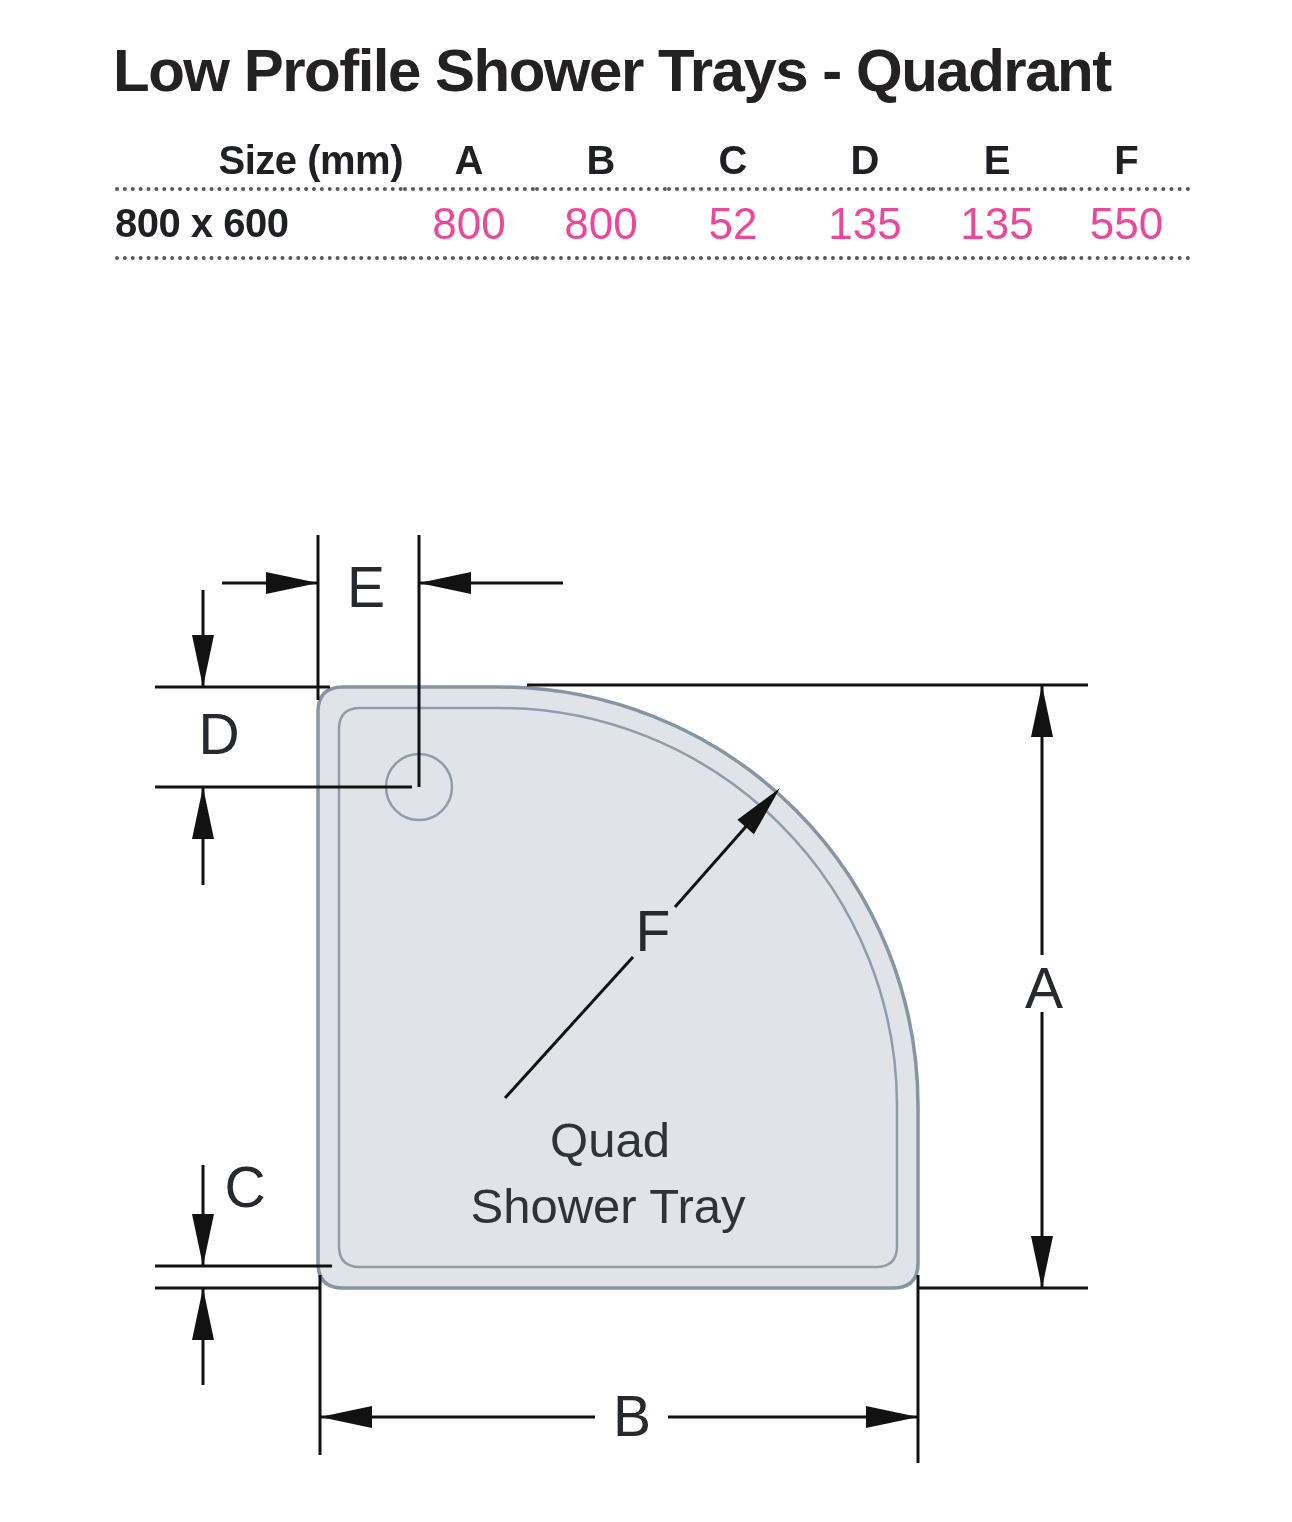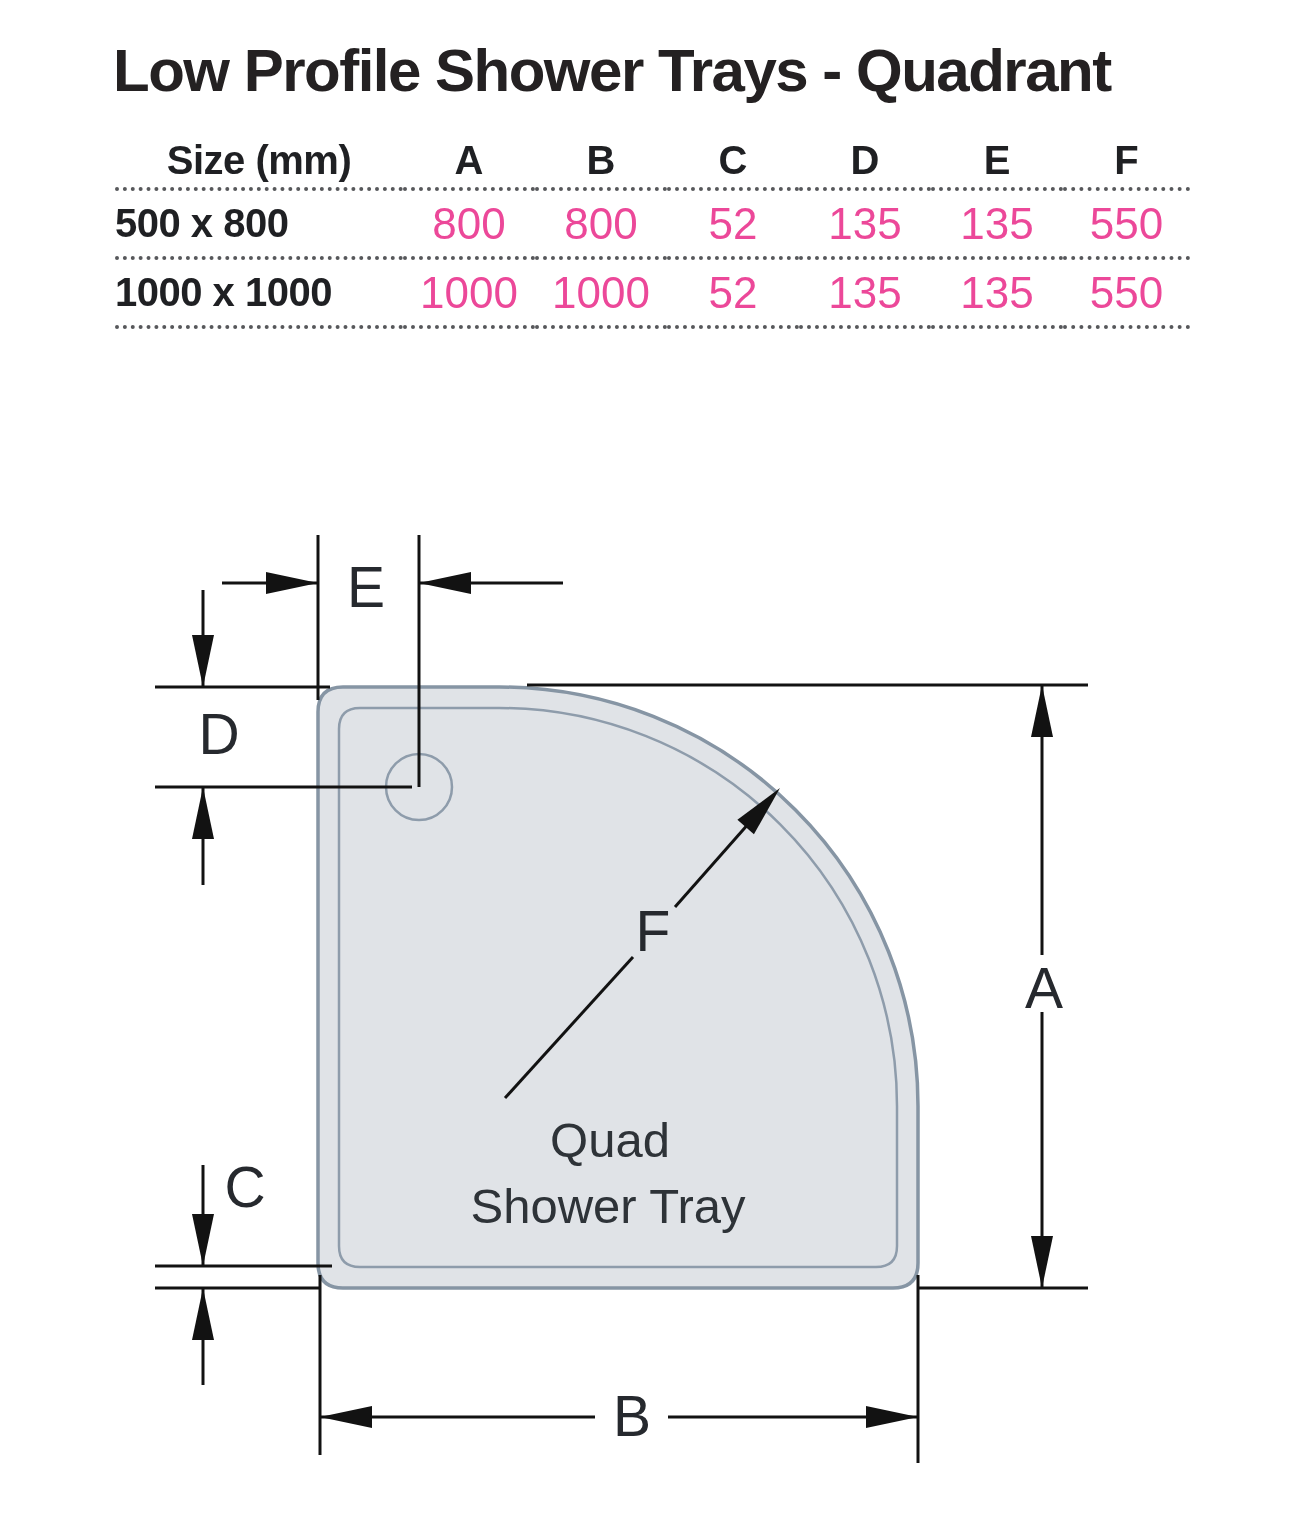--- a/index.html
+++ b/index.html
@@ -13,21 +13,21 @@
     white-space:nowrap;
   }
   table.specs {
     position:absolute; left:115px; top:133px; width:1075px;
     border-collapse:collapse; table-layout:fixed; color:#1f2023;
   }
   table.specs th, table.specs td { padding:0; vertical-align:middle; }
   table.specs thead tr { height:56px; }
   table.specs tbody tr { height:69px; }
   table.specs tr { border-bottom:4px dotted #57585b; }
-  th.size-h { text-align:center; font-size:40px; font-weight:700; letter-spacing:-0.5px; }
+  th.size-h { text-align:right; font-size:40px; font-weight:700; letter-spacing:-0.5px; }
   th.col-h { text-align:center; font-size:40px; font-weight:700; }
   td.size-c { text-align:left; font-size:40px; font-weight:700; letter-spacing:-0.5px; }
   td.num-c { text-align:center; font-size:44px; font-weight:400; color:#ec4899; }
   svg#diagram { position:absolute; left:0; top:0; }
   .dim-stroke { stroke:#121212; stroke-width:3; fill:none; }
   .dim-fill { fill:#121212; stroke:none; }
   .dim-label { font-size:57px; fill:#26292e; text-anchor:middle; }
   .tray-text { font-size:49px; fill:#2e3338; text-anchor:middle; }
 </style>
 </head>
@@ -53,32 +53,23 @@
         <th class="col-h">A</th>
         <th class="col-h">B</th>
         <th class="col-h">C</th>
         <th class="col-h">D</th>
         <th class="col-h">E</th>
         <th class="col-h">F</th>
       </tr>
     </thead>
     <tbody>
       <tr>
-        <td class="size-c">500 x 800</td>
+        <td class="size-c">800 x 600</td>
         <td class="num-c">800</td>
         <td class="num-c">800</td>
-        <td class="num-c">52</td>
-        <td class="num-c">135</td>
-        <td class="num-c">135</td>
-        <td class="num-c">550</td>
-      </tr>
-      <tr>
-        <td class="size-c">1000 x 1000</td>
-        <td class="num-c">1000</td>
-        <td class="num-c">1000</td>
         <td class="num-c">52</td>
         <td class="num-c">135</td>
         <td class="num-c">135</td>
         <td class="num-c">550</td>
       </tr>
     </tbody>
   </table>
 
   <svg id="diagram" width="1292" height="1522" viewBox="0 0 1292 1522">
 

